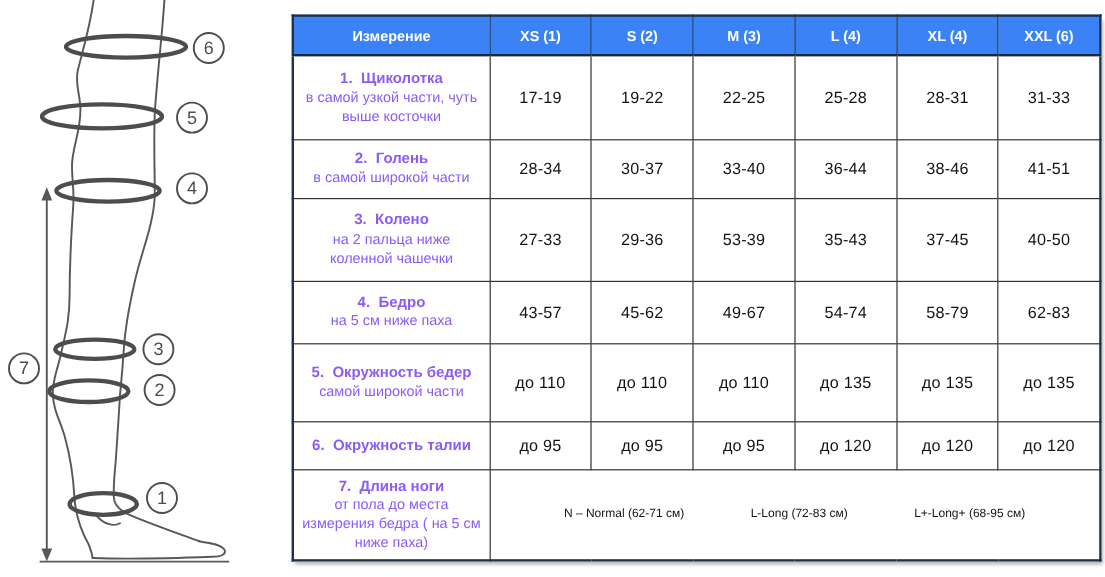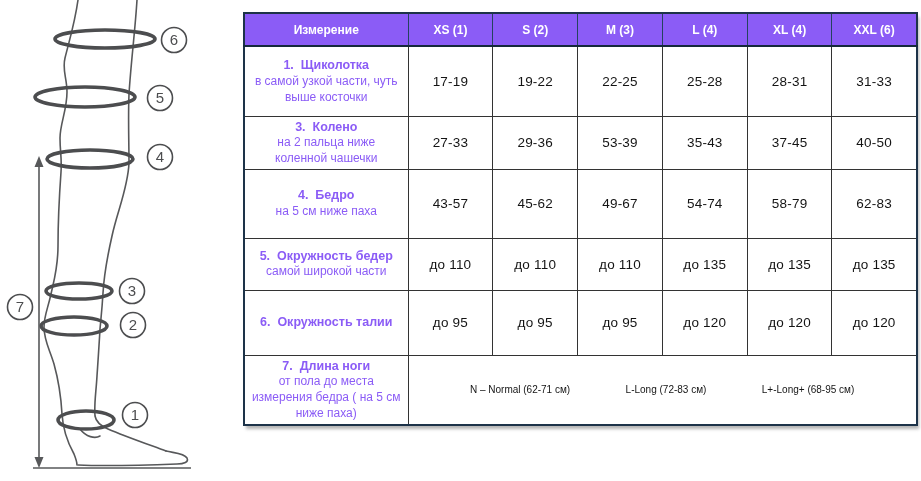--- a/index.html
+++ b/index.html
@@ -11,21 +11,21 @@
   .diagram svg{display:block;}
 
   
   .table-wrap{position:absolute;left:243px;top:12px;width:673px;}
   table.size-table{
     border-collapse:collapse;table-layout:fixed;width:673px;
     border:2px solid #1d3349;
     box-shadow:2px 4px 3px -1px rgba(90,90,90,.45);
   }
   table.size-table th{
-    background:#8b5cf6;color:#ffffff;font-size:12px;font-weight:bold;
+    background:#3b82f6;color:#ffffff;font-size:12px;font-weight:bold;
     border:1px solid #24425f;border-bottom:2px solid #16293d;
     height:31px;text-align:center;padding:0 14px;
   }
   table.size-table td{
     border:1px solid #333333;background:#ffffff;color:#141414;
     text-align:center;vertical-align:middle;padding:2px 6px;
   }
   td.value-cell{font-size:13.5px;letter-spacing:.2px;margin-top:13px;}
   .lbl{font-size:12px;line-height:1.32;color:#8b5cf6;}
   .lbl .name-line{font-weight:bold;font-size:12.5px;}
@@ -143,20 +143,34 @@
             <td class="value-cell">17-19</td>
             <td class="value-cell">19-22</td>
             <td class="value-cell">22-25</td>
             <td class="value-cell">25-28</td>
             <td class="value-cell">28-31</td>
             <td class="value-cell">31-33</td>
           </tr>
           <tr>
             <td>
               <div class="lbl">
+                <div class="name-line">2.&nbsp; Голень</div>
+                <div class="desc-line">в самой широкой части</div>
+              </div>
+            </td>
+            <td class="value-cell">28-34</td>
+            <td class="value-cell">30-37</td>
+            <td class="value-cell">33-40</td>
+            <td class="value-cell">36-44</td>
+            <td class="value-cell">38-46</td>
+            <td class="value-cell">41-51</td>
+          </tr>
+          <tr>
+            <td>
+              <div class="lbl">
                 <div class="name-line">3.&nbsp; Колено</div>
                 <div class="desc-line">на 2 пальца ниже коленной чашечки</div>
               </div>
             </td>
             <td class="value-cell">27-33</td>
             <td class="value-cell">29-36</td>
             <td class="value-cell">53-39</td>
             <td class="value-cell">35-43</td>
             <td class="value-cell">37-45</td>
             <td class="value-cell">40-50</td>

